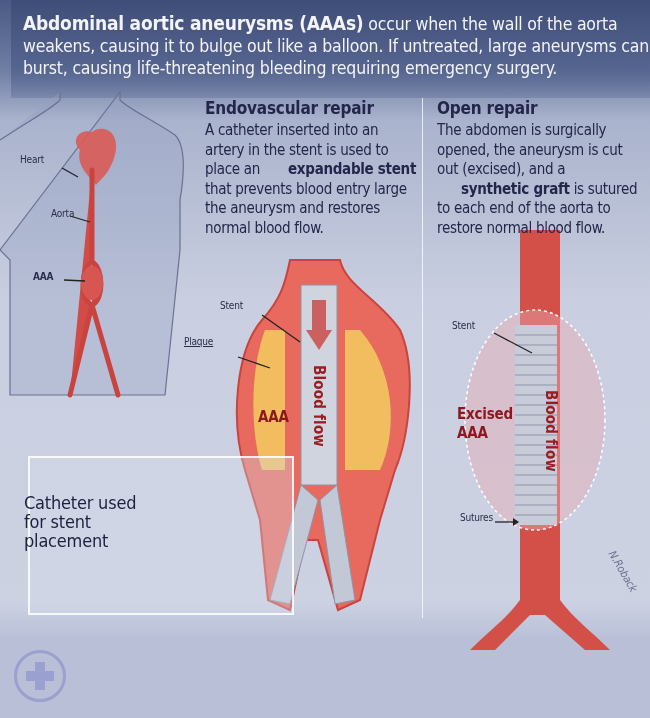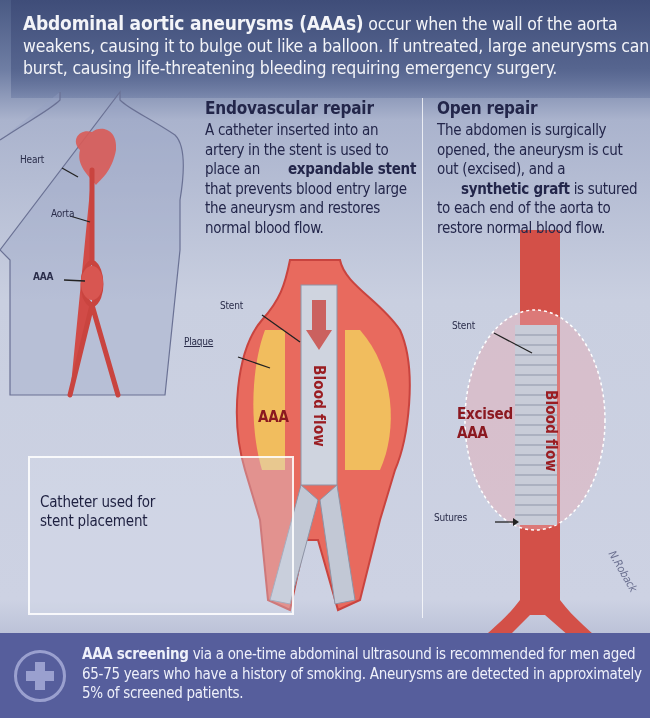--- a/index.html
+++ b/index.html
@@ -97,34 +97,31 @@
   <div class="col" style="left:205px;top:98px;width:215px;">
     <h2>Endovascular repair</h2>
     <p><span>A catheter inserted into an artery in the stent is used to place an </span><b>expandable stent</b><span> that prevents blood entry large the aneurysm and restores normal blood flow.</span></p>
   </div>
   <div class="lbl" style="left:220px;top:300px;">Stent</div>
   <div class="lbl" style="left:184px;top:336px;text-decoration:underline;">Plaque</div>
   <div class="lbl red" style="left:258px;top:408px;">AAA</div>
   <div class="vert" style="left:310px;top:365px;">Blood flow</div>
 
   <div class="inset"></div>
-  <div class="lbl" style="left:40px;top:493px;width:120px;line-height:19px;font-size:15px;color:#1e2040;">Catheter used for stent placement</div>
+  <div class="lbl" style="left:24px;top:493px;width:120px;line-height:19px;font-size:18px;color:#1e2040;">Catheter used for stent placement</div>
 
   <div class="col" style="left:437px;top:98px;width:210px;">
     <h2>Open repair</h2>
     <p><span>The abdomen is surgically opened, the aneurysm is cut out (excised), and a </span><b>synthetic graft</b><span> is sutured to each end of the aorta to restore normal blood flow.</span></p>
   </div>
   <div class="lbl" style="left:452px;top:320px;">Stent</div>
   <div class="lbl red" style="left:457px;top:405px;">Excised</div>
   <div class="lbl red" style="left:457px;top:424px;">AAA</div>
   <div class="vert" style="left:542px;top:390px;">Blood flow</div>
-  <div class="lbl" style="left:434px;top:512px;">Sutures</div>
+  <div class="lbl" style="left:460px;top:512px;">Sutures</div>
   <div class="lbl" style="left:600px;top:565px;font-size:11px;color:#6b7090;font-style:italic;transform:rotate(60deg);">N.Roback</div>
 
-  <div class="footer">
-    <div class="footer-text"><b>AAA screening</b><span> via a one-time abdominal ultrasound is recommended for men aged 65-75 years who have a history of smoking. Aneurysms are detected in approximately 5% of screened patients.</span></div>
-  </div>
   <div class="badge">
     <svg width="46" height="46" viewBox="0 0 46 46" style="position:absolute;left:0;top:0;">
       <path d="M18,9 H28 V18 H37 V28 H28 V37 H18 V28 H9 V18 H18 Z" fill="#9aa0cf"></path>
     </svg>
   </div>
 </div>
 
 </body></html>

